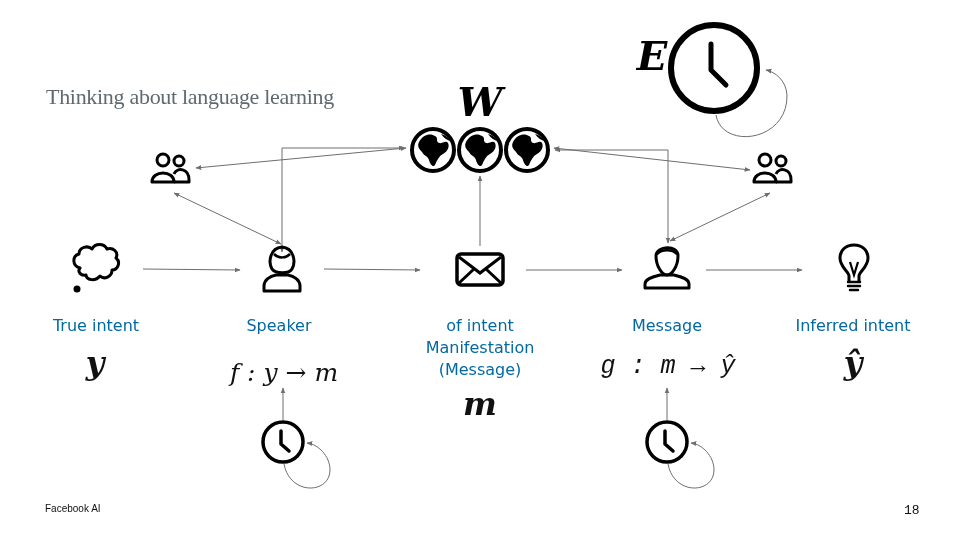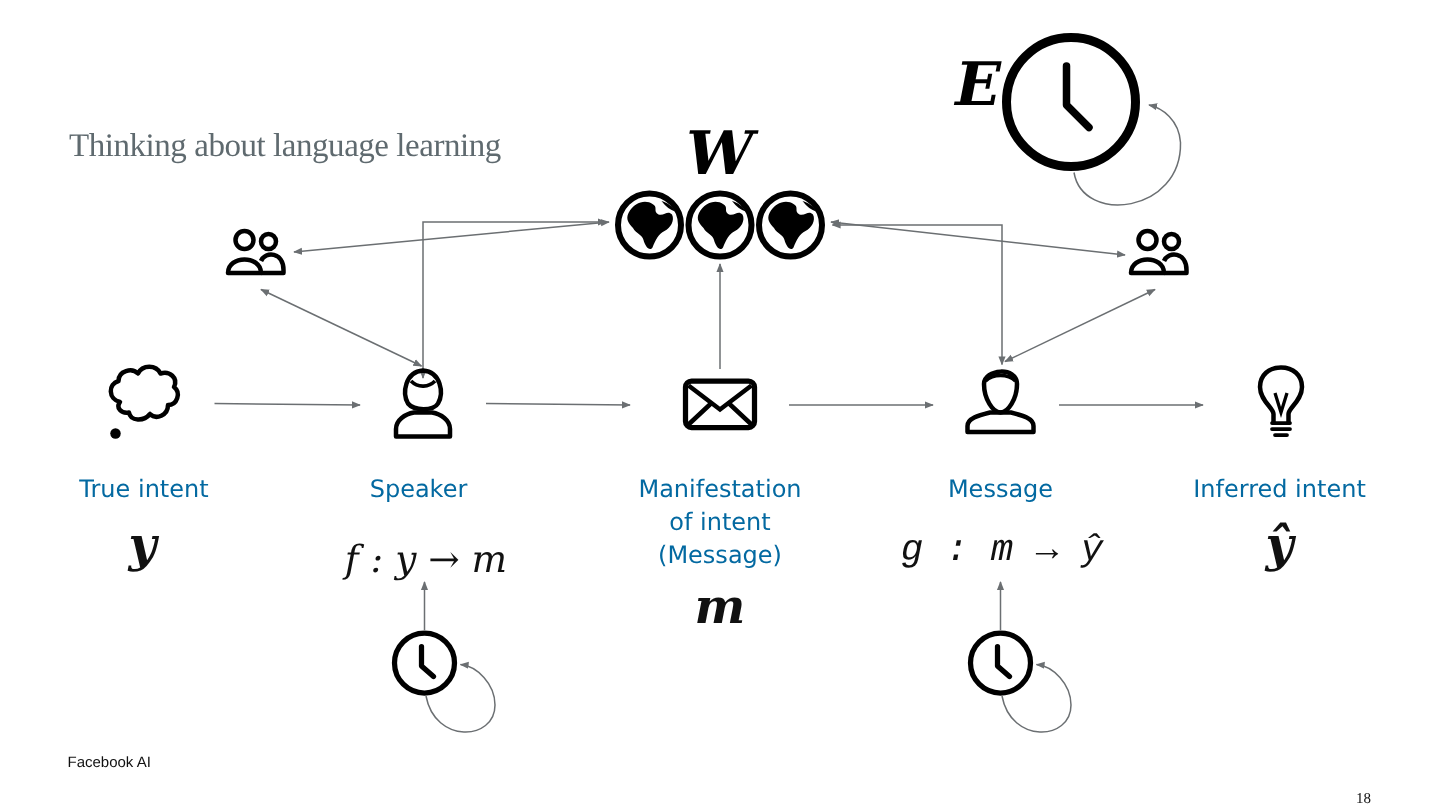--- a/index.html
+++ b/index.html
@@ -9,22 +9,22 @@
            font-family: Liberation Serif, serif; letter-spacing: -0.3px; }
   svg.diagram { position: absolute; left: 0; top: 0; width: 960px; height: 540px; }
   .label { position: absolute; font-size: 16px; color: #0369a1; text-align: center;
            font-family: "DejaVu Sans", sans-serif; line-height: 22px; white-space: nowrap; }
   .math { position: absolute; font-family: "DejaVu Serif", serif; font-style: italic;
           color: #111; text-align: center; white-space: nowrap; }
   .math.big { font-size: 32px; font-weight: bold; }
   .math.formula { font-size: 25px; }
   .footer-left { position: absolute; left: 45px; top: 503px; font-size: 10px; color: #111;
                  font-family: "Liberation Sans", sans-serif; }
-  .footer-right { position: absolute; left: 904px; top: 503px; font-size: 10px; color: #111;
-                  font-family: Liberation Serif, serif; margin-top: 24px; }
+  .footer-right { position: absolute; left: 904px; top: 503px; font-size: 13px; color: #111;
+                  font-family: Liberation Mono, monospace; }
 </style>
 </head>
 <body>
 
 <div class="title">Thinking about language learning</div>
 
 <svg class="diagram" viewBox="0 0 960 540">
   <defs>
     <marker id="ah" viewBox="0 0 10 10" refX="9" refY="5" markerWidth="6" markerHeight="6" orient="auto-start-reverse">
       <path d="M0,1 L10,5 L0,9 z" fill="#6b6f72"></path>
@@ -110,22 +110,22 @@
 
   <use href="#clock" x="283" y="442"></use>
   <path d="M284,464 C290,496 330,494 330,470 C330,456 318,444 307,443" fill="none" stroke="#6b6f72" stroke-width="1" marker-end="url(#ah)"></path>
   <use href="#clock" x="667" y="442"></use>
   <path d="M668,464 C674,496 714,494 714,470 C714,456 702,444 691,443" fill="none" stroke="#6b6f72" stroke-width="1" marker-end="url(#ah)"></path>
 </svg>
 
 <div class="label" style="left:36px; top:315px; width:120px;">True intent</div>
 <div class="label" style="left:219px; top:315px; width:120px;">Speaker</div>
 <div class="label" style="left:400px; top:315px; width:160px;">
+  <div>of intent</div>
   <div>Manifestation</div>
-  <div>of intent</div>
   <div>(Message)</div>
 </div>
 <div class="label" style="left:607px; top:315px; width:120px;">Message</div>
 <div class="label" style="left:783px; top:315px; width:140px;">Inferred intent</div>
 
 <div class="math big" style="left:55px; top:344px; width:80px;">y</div>
 <div class="math formula" style="left:200px; top:358px; width:168px;">f : y → m</div>
 <div class="math big" style="left:438px; top:385px; width:84px;">m</div>
 <div class="math formula" style="left:584px; top:352px; width:168px;font-family:Liberation Mono, monospace;">g : m → ŷ</div>
 <div class="math big" style="left:813px; top:344px; width:80px;">ŷ</div>

